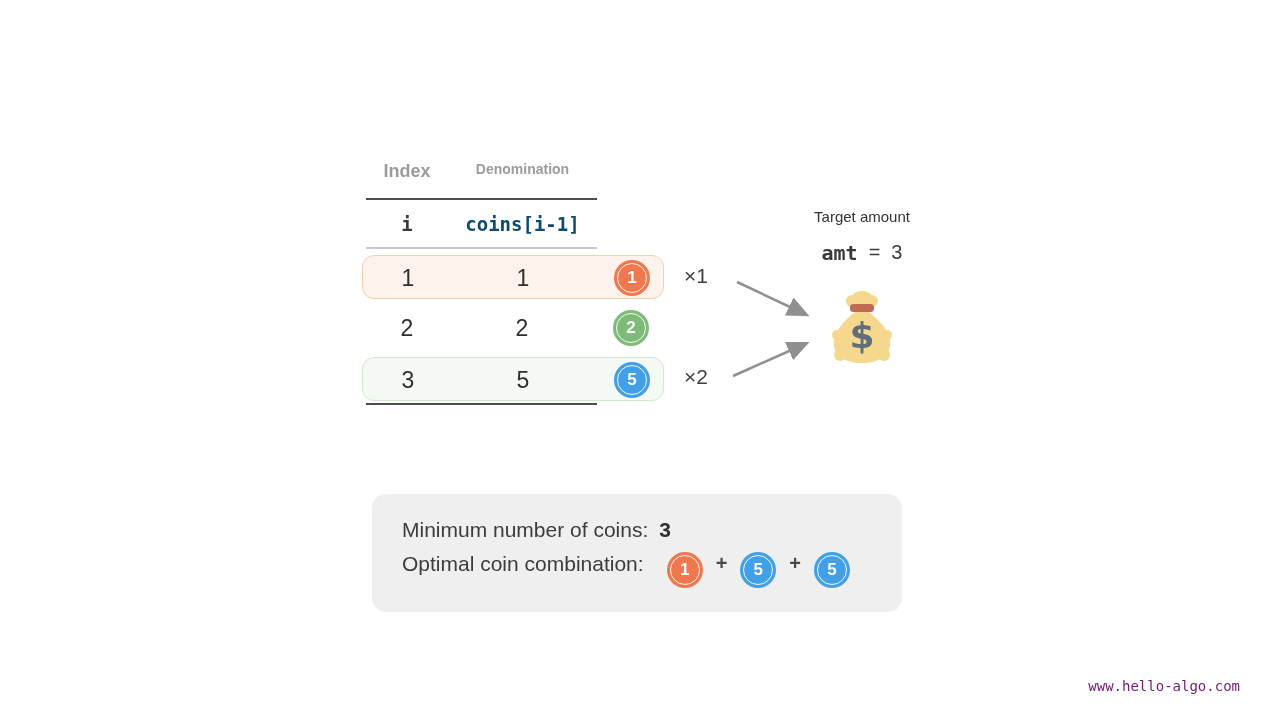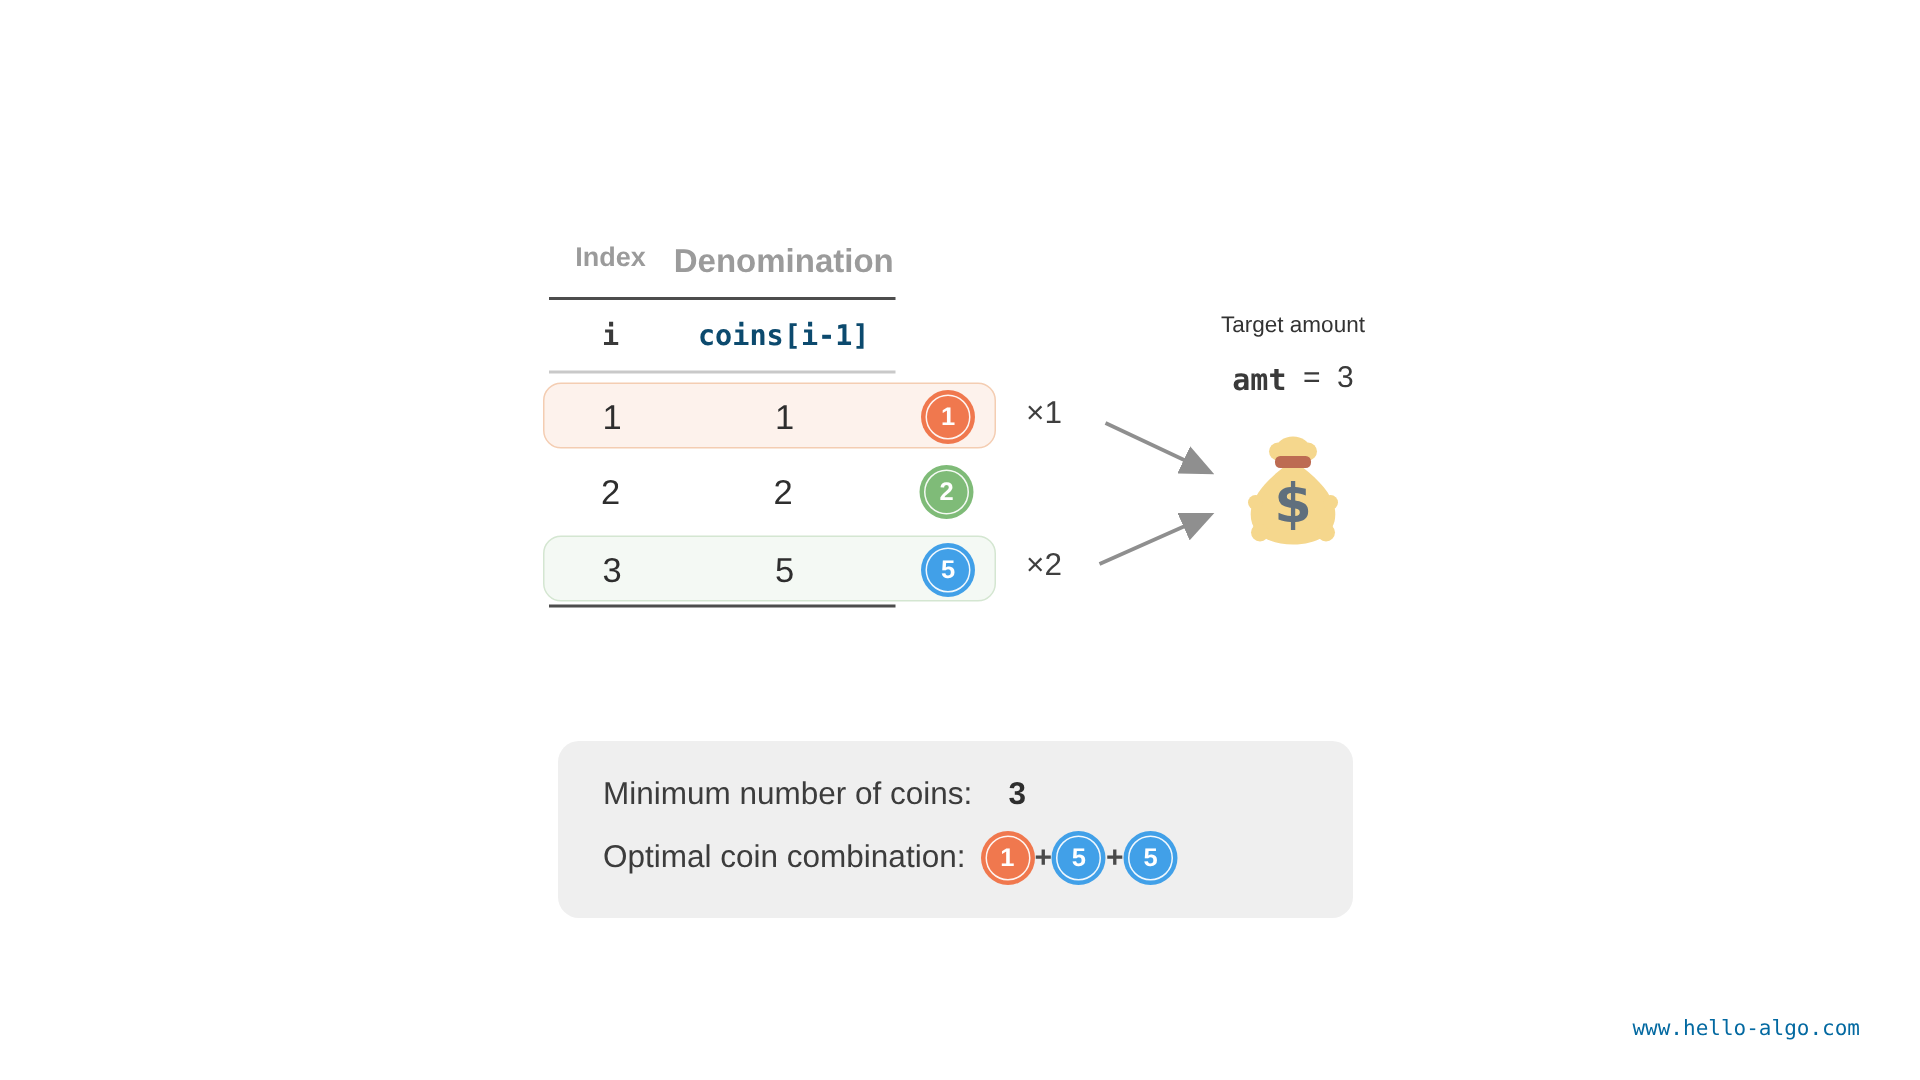--- a/index.html
+++ b/index.html
@@ -8,21 +8,21 @@
 
   .canvas { position:relative; width:1280px; height:720px; background:#ffffff; overflow:hidden; }
 
   .mono { font-family:"DejaVu Sans Mono","Liberation Mono",monospace; }
 
   
   .col-headers { position:absolute; left:366px; top:161px; width:231px; height:24px; }
   .col-headers .h1 { position:absolute; left:0; width:82px; text-align:center;
     font-size:18px; font-weight:bold; color:#9b9b9b; }
   .col-headers .h2 { position:absolute; left:82px; width:149px; text-align:center;
-    font-size:22px; font-weight:bold; color:#9b9b9b; }
+    font-size:14px; font-weight:bold; color:#9b9b9b; }
 
   .line { position:absolute; height:2px; left:366px; width:231px; }
   .line-dark { background:#4d4d4d; }
   .line-light { background:#c9c9c9; }
   .line-top    { top:198px; }
   .line-mid    { top:247px; }
   .line-bottom { top:403px; }
 
   .var-headers { position:absolute; left:366px; top:213px; width:231px; height:26px; }
   .var-headers .v1 { position:absolute; left:0; width:82px; text-align:center;
@@ -75,30 +75,30 @@
 
   .moneybag { position:absolute; left:830px; top:289px; }
   .bag-body { fill:var(--bag_body); }
   .bag-tie  { fill:var(--bag_tie); }
   .bag-dollar { fill:var(--bag_dollar); font-family:"DejaVu Sans",sans-serif; font-weight:bold; }
 
   
   .summary { position:absolute; left:372px; top:494px; width:530px; height:118px;
     border-radius:14px; background:var(--summary_bg); }
   .summary .line1 { position:absolute; left:30px; top:24px; display:flex;
-    align-items:baseline; gap:24px; font-size:21px; color:#3c3c3c; }
+    align-items:baseline; gap:11px; font-size:21px; color:#3c3c3c; }
   .summary .line1 .val { font-weight:bold; color:#2e2e2e; }
   .summary .line2 { position:absolute; left:30px; top:58px; height:40px;
-    display:flex; align-items:center; font-size:21px; color:#3c3c3c; }
+    display:flex; gap:13px; font-size:21px; color:#3c3c3c; }
   .summary .line2 .combo-label { margin-right:10px; }
   .summary .plus { font-size:20px; font-weight:bold; color:#4a4a4a; }
 
   .watermark { position:absolute; right:40px; bottom:26px;
     font-family:"DejaVu Sans Mono","Liberation Mono",monospace;
-    font-size:14px; color:#0369a1; }
+    font-size:14px; color:#701a75; }
 </style>
 </head>
 <body>
 
 <div class="canvas">
 
   <div class="col-headers">
     <span class="h1">Index</span>
     <span class="h2">Denomination</span>
   </div>

